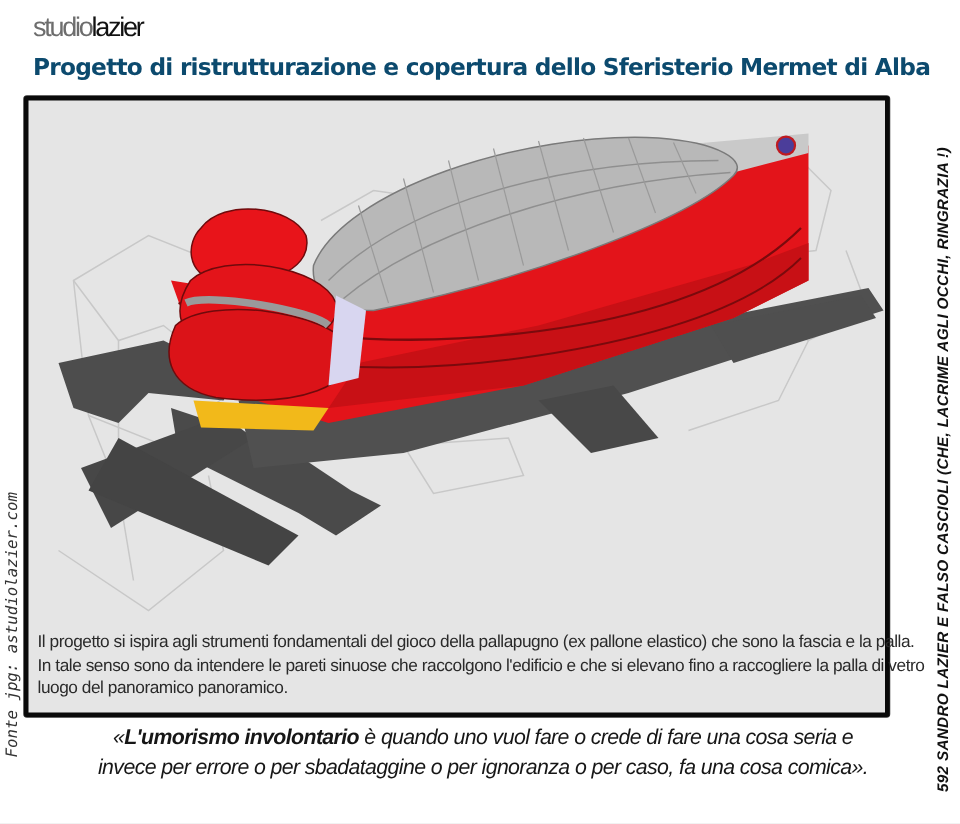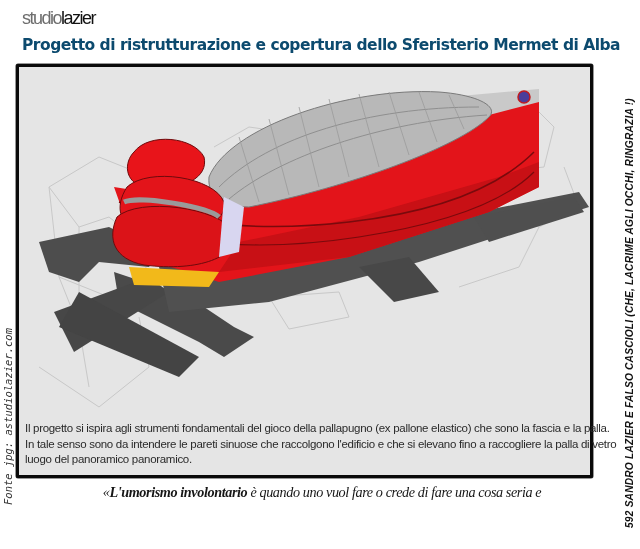--- a/index.html
+++ b/index.html
@@ -37,21 +37,21 @@
       font-family:"Liberation Sans", sans-serif;
     }
     .vert-left {
       position:absolute; left:2px; top:505px; transform-origin:left top;
       transform:rotate(-90deg); white-space:nowrap; font-size:10.5px;
       font-style:italic; color:#333; font-family:"DejaVu Sans Mono", monospace;
     }
     .quote {
       position:absolute; left:22px; top:482px; width:600px; text-align:center;
       font-style:italic; font-size:14.2px; line-height:20px; color:#161616;
-      font-family:Liberation Serif, serif; letter-spacing:-0.4px;
+      font-family:Liberation Sans, sans-serif; letter-spacing:-0.4px;
     }
     .quote .l { display:block; white-space:nowrap; }
     .quote .em { font-weight:bold; }
     .quote .cite { color:#8a1a1e; }
   </style>
 </head>
 <body>
 
 <div class="logo"><span class="a">studio</span><span class="b">lazier</span></div>
 
@@ -125,13 +125,14 @@
     <p>In tale senso sono da intendere le pareti sinuose che raccolgono l'edificio e che si elevano fino a raccogliere la palla di vetro</p>
     <p>luogo del panoramico panoramico.</p>
   </div>
 </div>
 
 <div class="vert-left">Fonte jpg: astudiolazier.com</div>
 <div class="vert-right">592  SANDRO LAZIER E FALSO CASCIOLI (CHE, LACRIME AGLI OCCHI, RINGRAZIA !)</div>
 
 <div class="quote">
   <span class="l"><span>«</span><span class="em">L'umorismo involontario</span><span> è quando uno vuol fare o crede di fare una cosa seria e</span></span>
+  <span class="l">invece per errore o per sbadataggine o per ignoranza o per caso, fa una cosa comica».</span>
 </div>
 
 </body></html>

